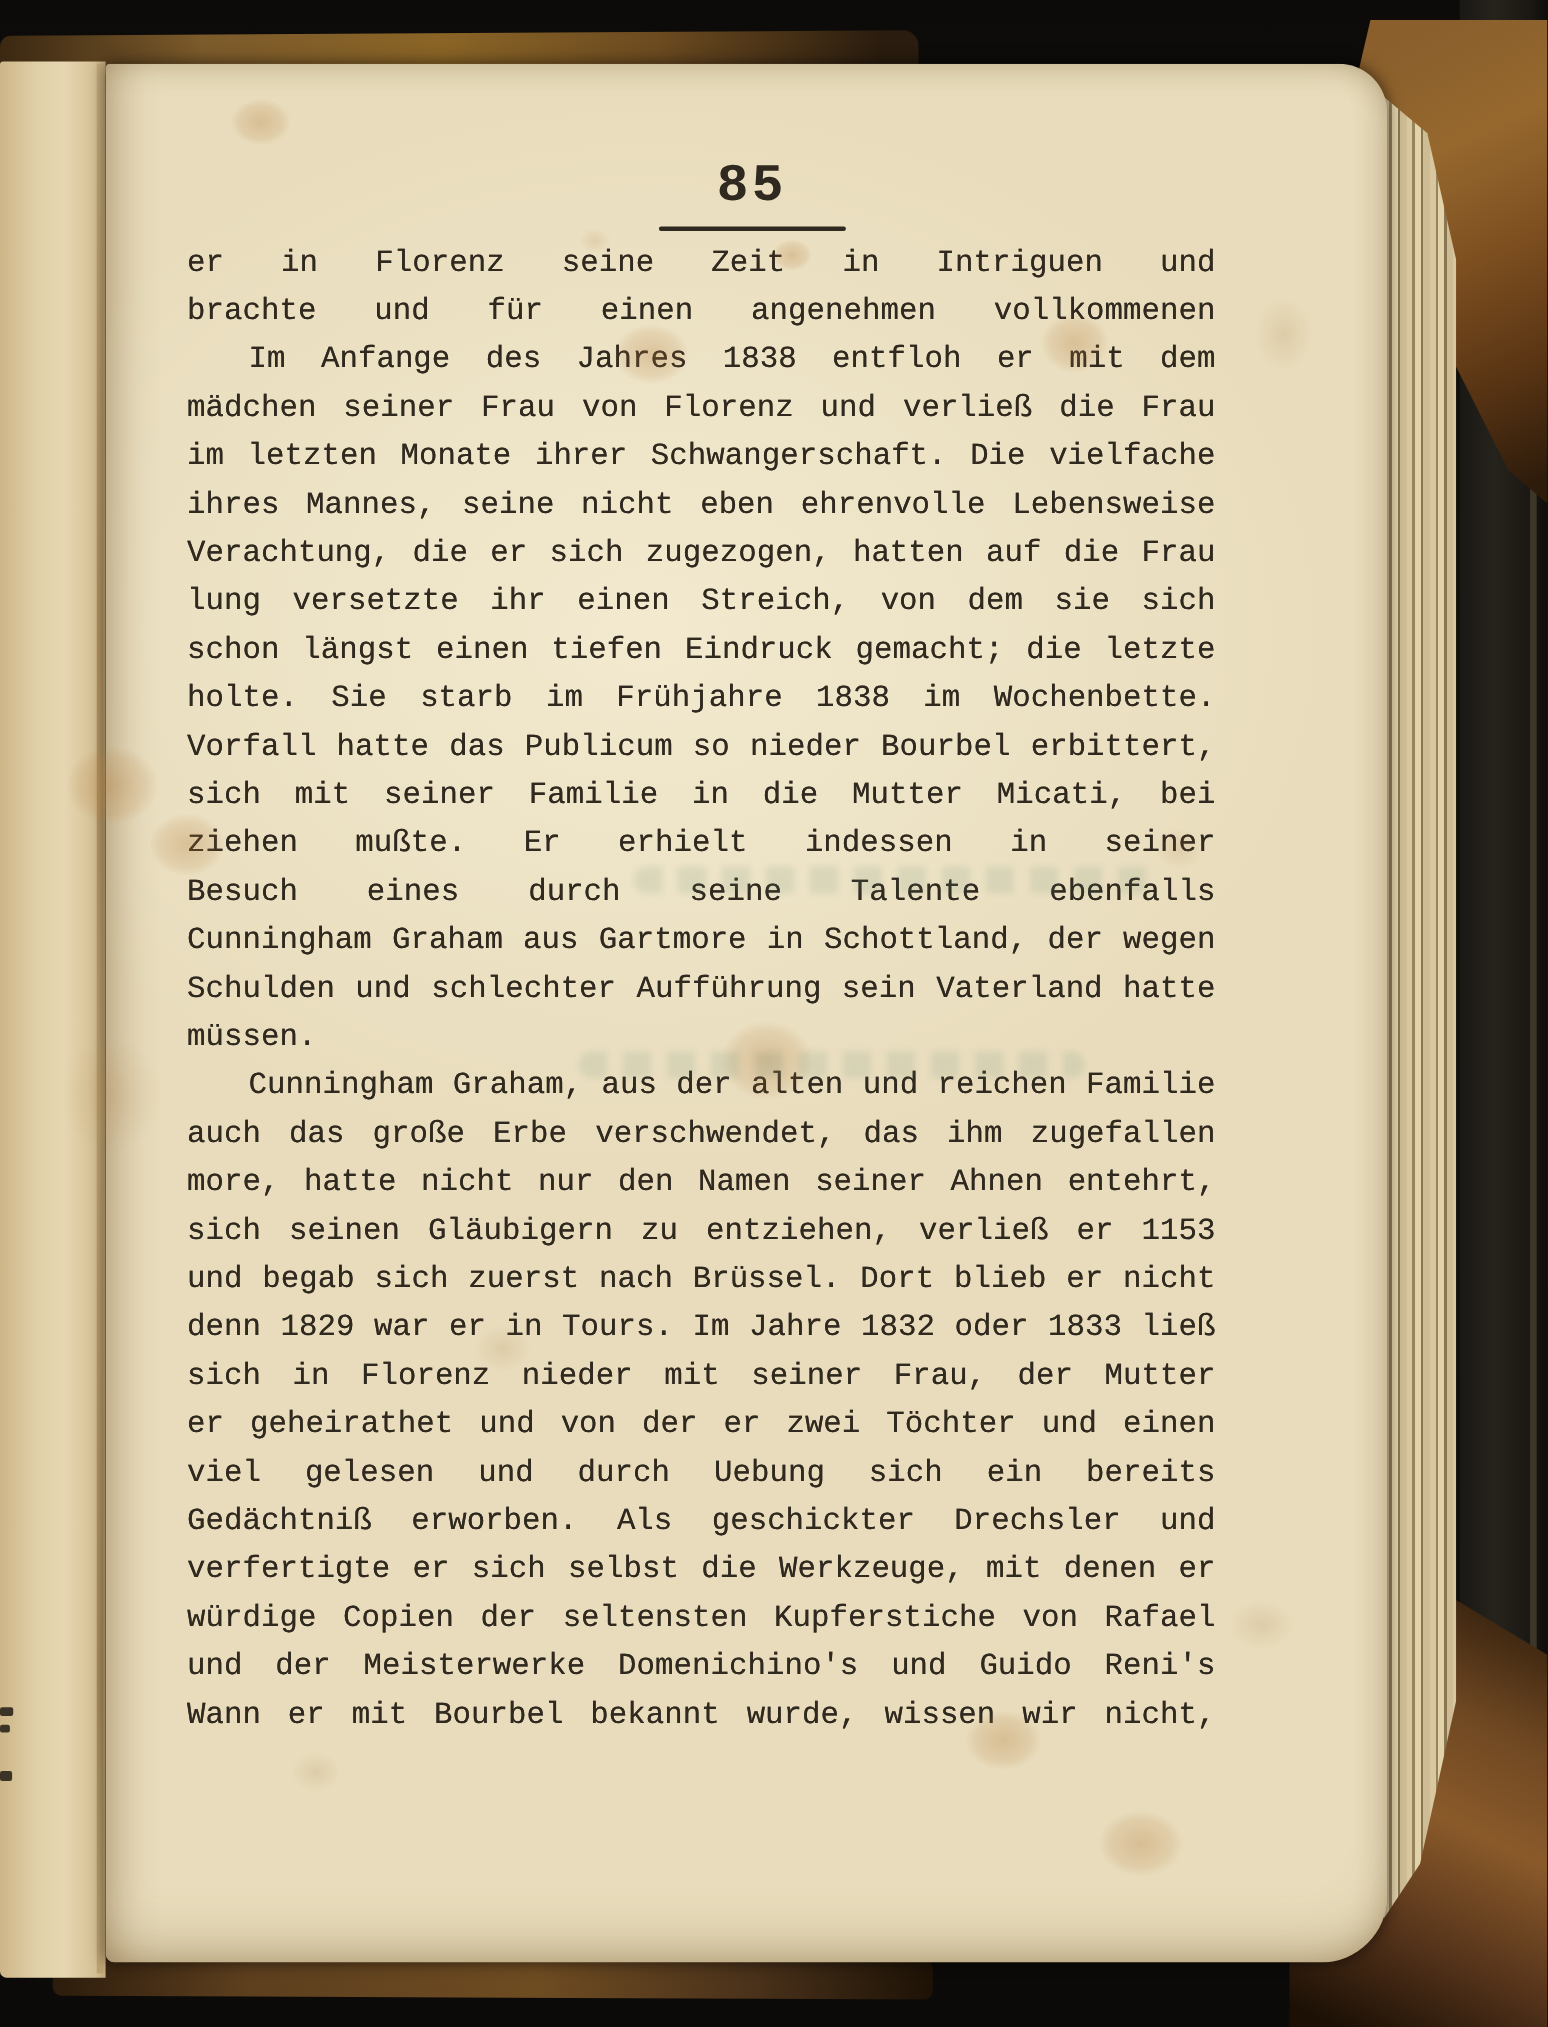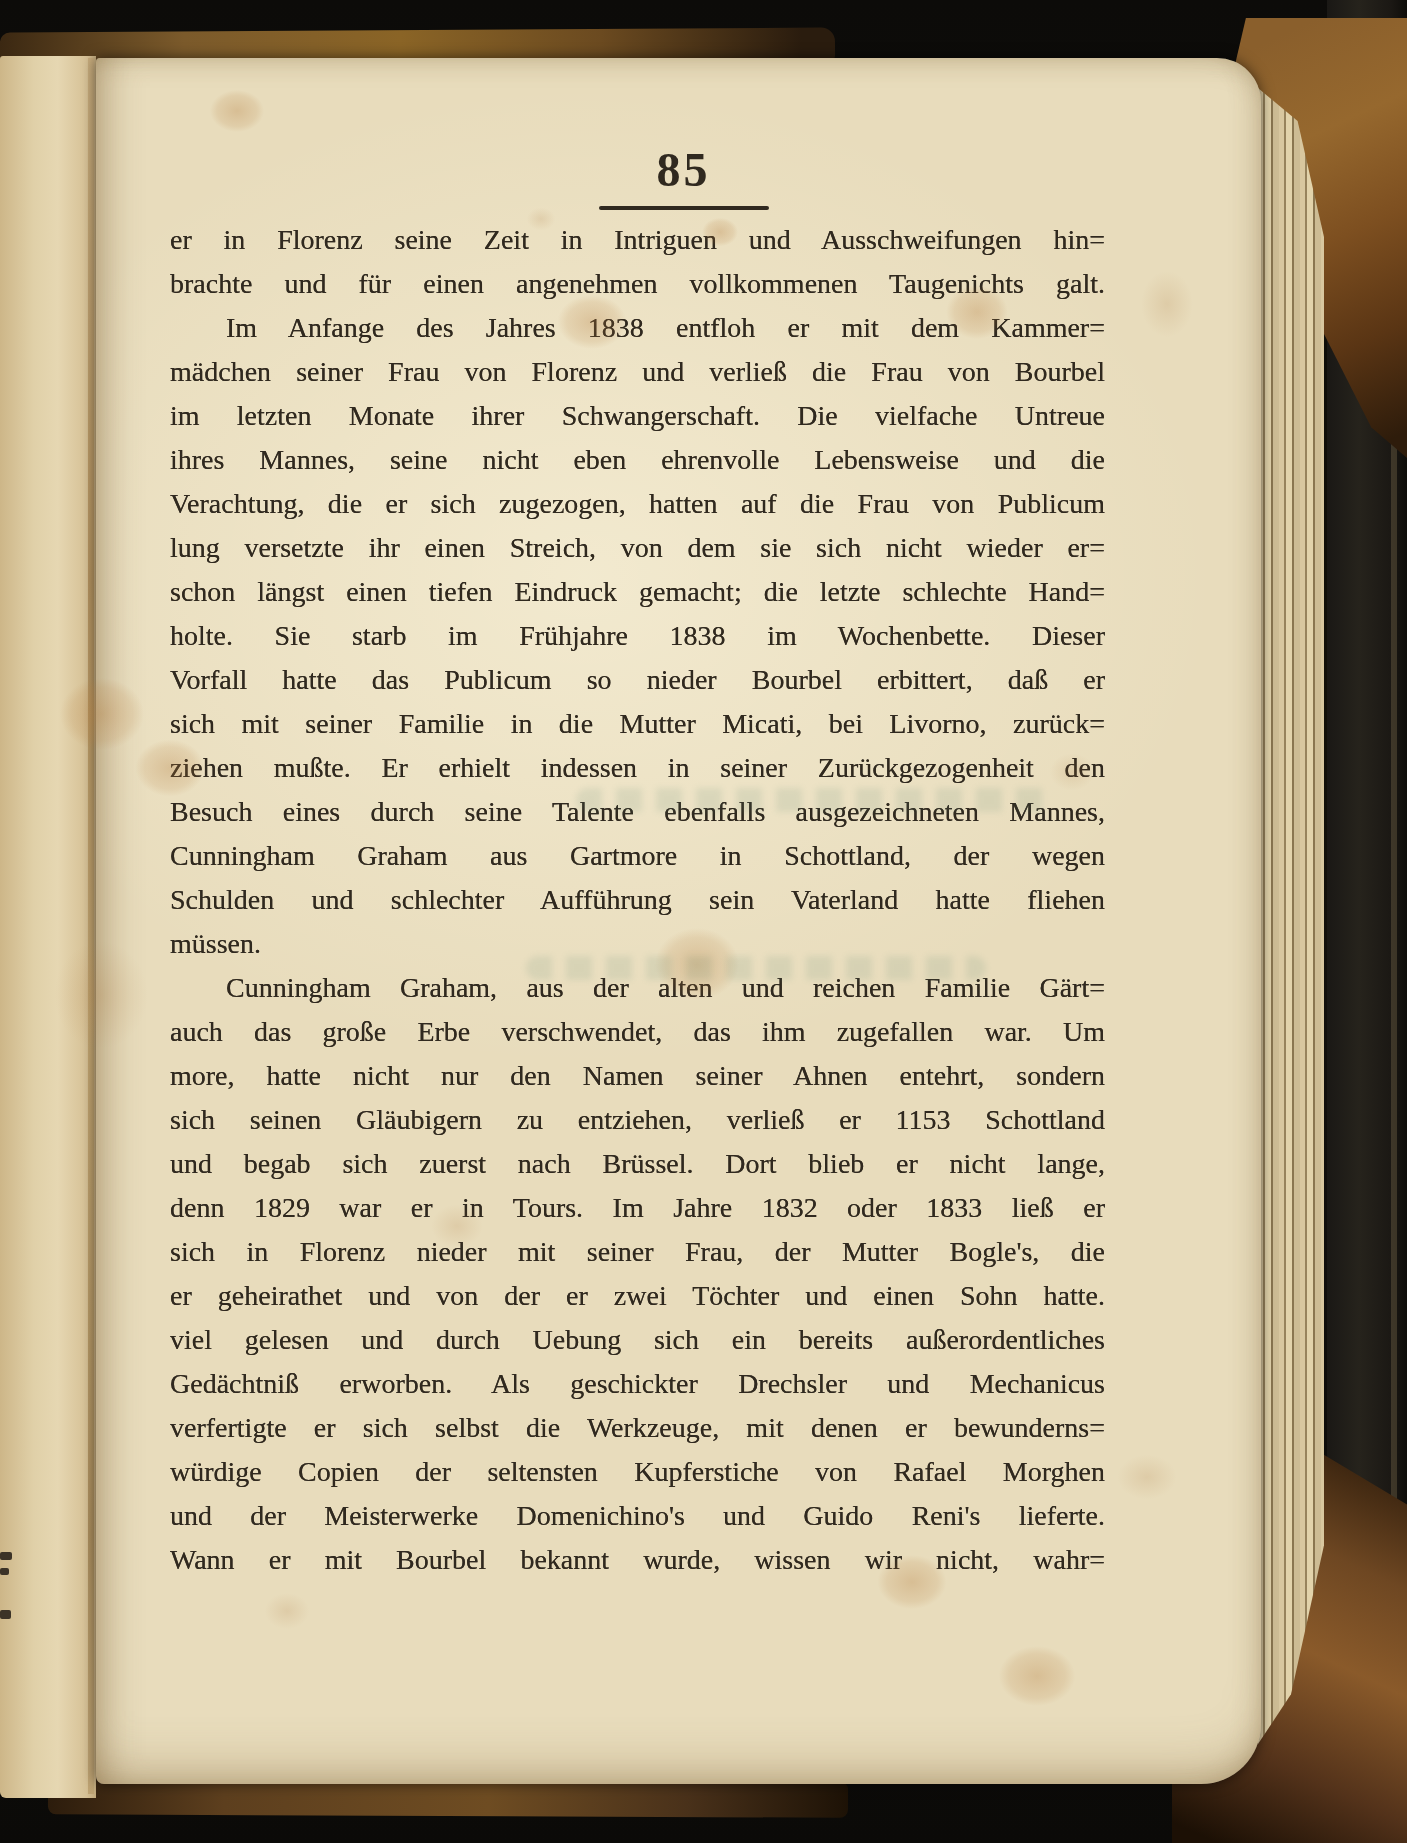--- a/index.html
+++ b/index.html
@@ -46,21 +46,21 @@
   .page{position:absolute;left:96px;top:58px;width:1165px;height:1726px;
     background:
       radial-gradient(900px 700px at 42% 30%,rgba(255,250,230,.45),rgba(255,250,230,0) 70%),
       var(--paper,#e8dcbc);
     border-radius:4px 44px 60px 8px;
     box-shadow:
       inset 26px 0 42px -22px rgba(110,80,35,.45),
       inset -16px 0 30px -18px rgba(110,80,35,.33),
       inset 0 -34px 55px -28px rgba(120,88,40,.42),
       inset 0 18px 32px -22px rgba(120,88,40,.28),
-      0 0 14px rgba(0,0,0,.55);}
+      0 0 14px rgba(0,0,0,.55); font-family: Liberation Mono, monospace;}
   
   .spot{position:absolute;border-radius:50%;
     background:radial-gradient(closest-side,rgba(178,120,56,.30),rgba(178,120,56,.14) 55%,rgba(178,120,56,0) 75%);}
   .spot.faint{background:radial-gradient(closest-side,rgba(170,118,60,.16),rgba(170,118,60,0) 72%);}
   
   .ghost{position:absolute;height:24px;border-radius:12px;opacity:.13;filter:blur(3px);
     background:repeating-linear-gradient(90deg,#5d8873 0 26px,rgba(93,136,115,0) 26px 40px);}
   
   .edge-mark{position:absolute;background:#3c3327;border-radius:2px;}
   

